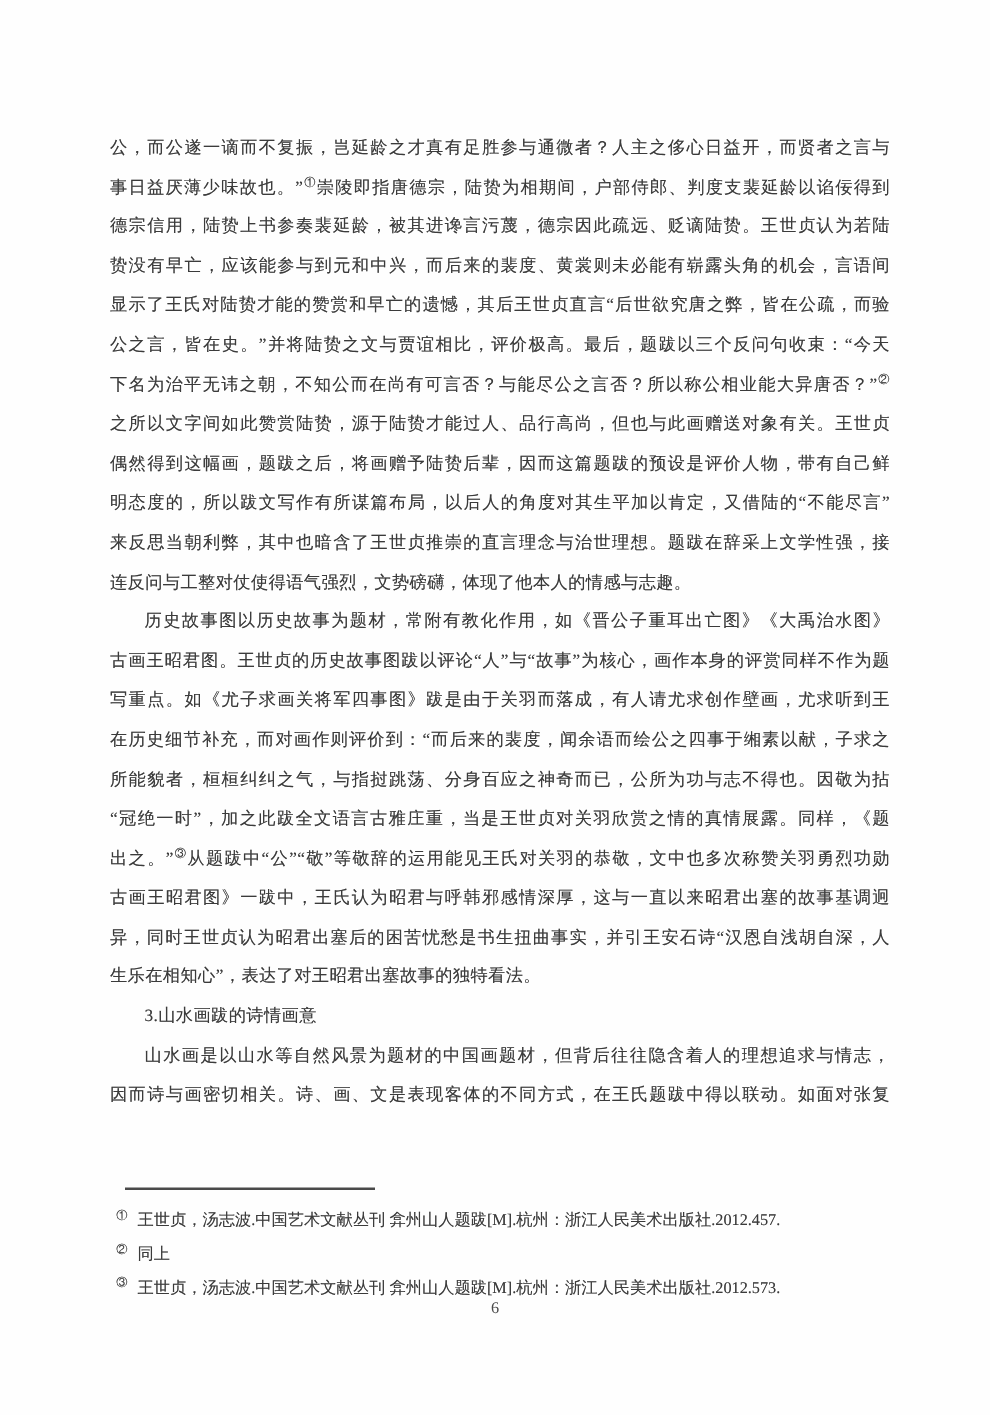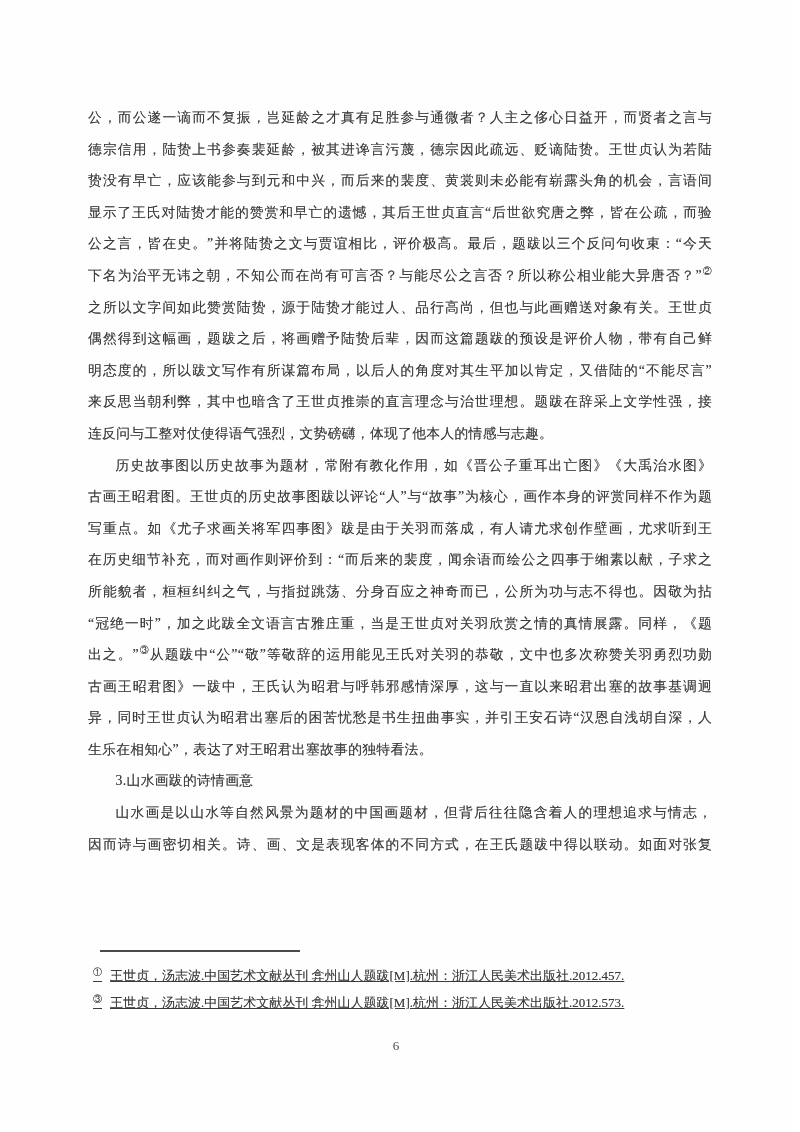--- a/index.html
+++ b/index.html
@@ -44,21 +44,20 @@
     height: 0;
     border-top: 2px solid #4a4a4a;
     margin: 0 0 9px 12px;
   }
   .fn {
     margin: 0;
     font-size: 13px;
     line-height: 23.5px;
     text-shadow: 0 0 0.5px rgba(70,70,70,0.5);
     padding-left: 5px;
-    text-decoration: underline;
   }
   .fn .fn-marker {
     font-size: 9px;
     vertical-align: super;
     margin-right: 8px;
   }
   .page-number {
     position: absolute;
     left: 0;
     top: 1038px;
@@ -68,20 +67,21 @@
     color: #4a4a4a;
   }
 </style>
 </head>
 <body>
 
 <div class="sheet">
 
   <main class="body-text">
     <p class="ln">公，而公遂一谪而不复振，岂延龄之才真有足胜参与通微者？人主之侈心日益开，而贤者之言与</p>
+    <p class="ln">事日益厌薄少味故也。”<sup>①</sup>崇陵即指唐德宗，陆贽为相期间，户部侍郎、判度支裴延龄以谄佞得到</p>
     <p class="ln">德宗信用，陆贽上书参奏裴延龄，被其进谗言污蔑，德宗因此疏远、贬谪陆贽。王世贞认为若陆</p>
     <p class="ln">贽没有早亡，应该能参与到元和中兴，而后来的裴度、黄裳则未必能有崭露头角的机会，言语间</p>
     <p class="ln">显示了王氏对陆贽才能的赞赏和早亡的遗憾，其后王世贞直言“后世欲究唐之弊，皆在公疏，而验</p>
     <p class="ln">公之言，皆在史。”并将陆贽之文与贾谊相比，评价极高。最后，题跋以三个反问句收束：“今天</p>
     <p class="ln">下名为治平无讳之朝，不知公而在尚有可言否？与能尽公之言否？所以称公相业能大异唐否？”<sup>②</sup></p>
     <p class="ln">之所以文字间如此赞赏陆贽，源于陆贽才能过人、品行高尚，但也与此画赠送对象有关。王世贞</p>
     <p class="ln">偶然得到这幅画，题跋之后，将画赠予陆贽后辈，因而这篇题跋的预设是评价人物，带有自己鲜</p>
     <p class="ln">明态度的，所以跋文写作有所谋篇布局，以后人的角度对其生平加以肯定，又借陆的“不能尽言”</p>
     <p class="ln">来反思当朝利弊，其中也暗含了王世贞推崇的直言理念与治世理想。题跋在辞采上文学性强，接</p>
     <p class="ln end">连反问与工整对仗使得语气强烈，文势磅礴，体现了他本人的情感与志趣。</p>
@@ -99,19 +99,22 @@
     <p class="ln indent">山水画是以山水等自然风景为题材的中国画题材，但背后往往隐含着人的理想追求与情志，</p>
     <p class="ln">因而诗与画密切相关。诗、画、文是表现客体的不同方式，在王氏题跋中得以联动。如面对张复</p>
   </main>
 
   <footer class="footnotes">
     <div class="fn-sep"></div>
     <p class="fn">
       <span class="fn-marker">①</span><span class="fn-text">王世贞，汤志波.中国艺术文献丛刊 弇州山人题跋[M].杭州：浙江人民美术出版社.2012.457.</span>
     </p>
     <p class="fn">
+      <span class="fn-marker">②</span><span class="fn-text">同上</span>
+    </p>
+    <p class="fn">
       <span class="fn-marker">③</span><span class="fn-text">王世贞，汤志波.中国艺术文献丛刊 弇州山人题跋[M].杭州：浙江人民美术出版社.2012.573.</span>
     </p>
   </footer>
 
   <div class="page-number">6</div>
 
 </div>
 
 </body></html>

